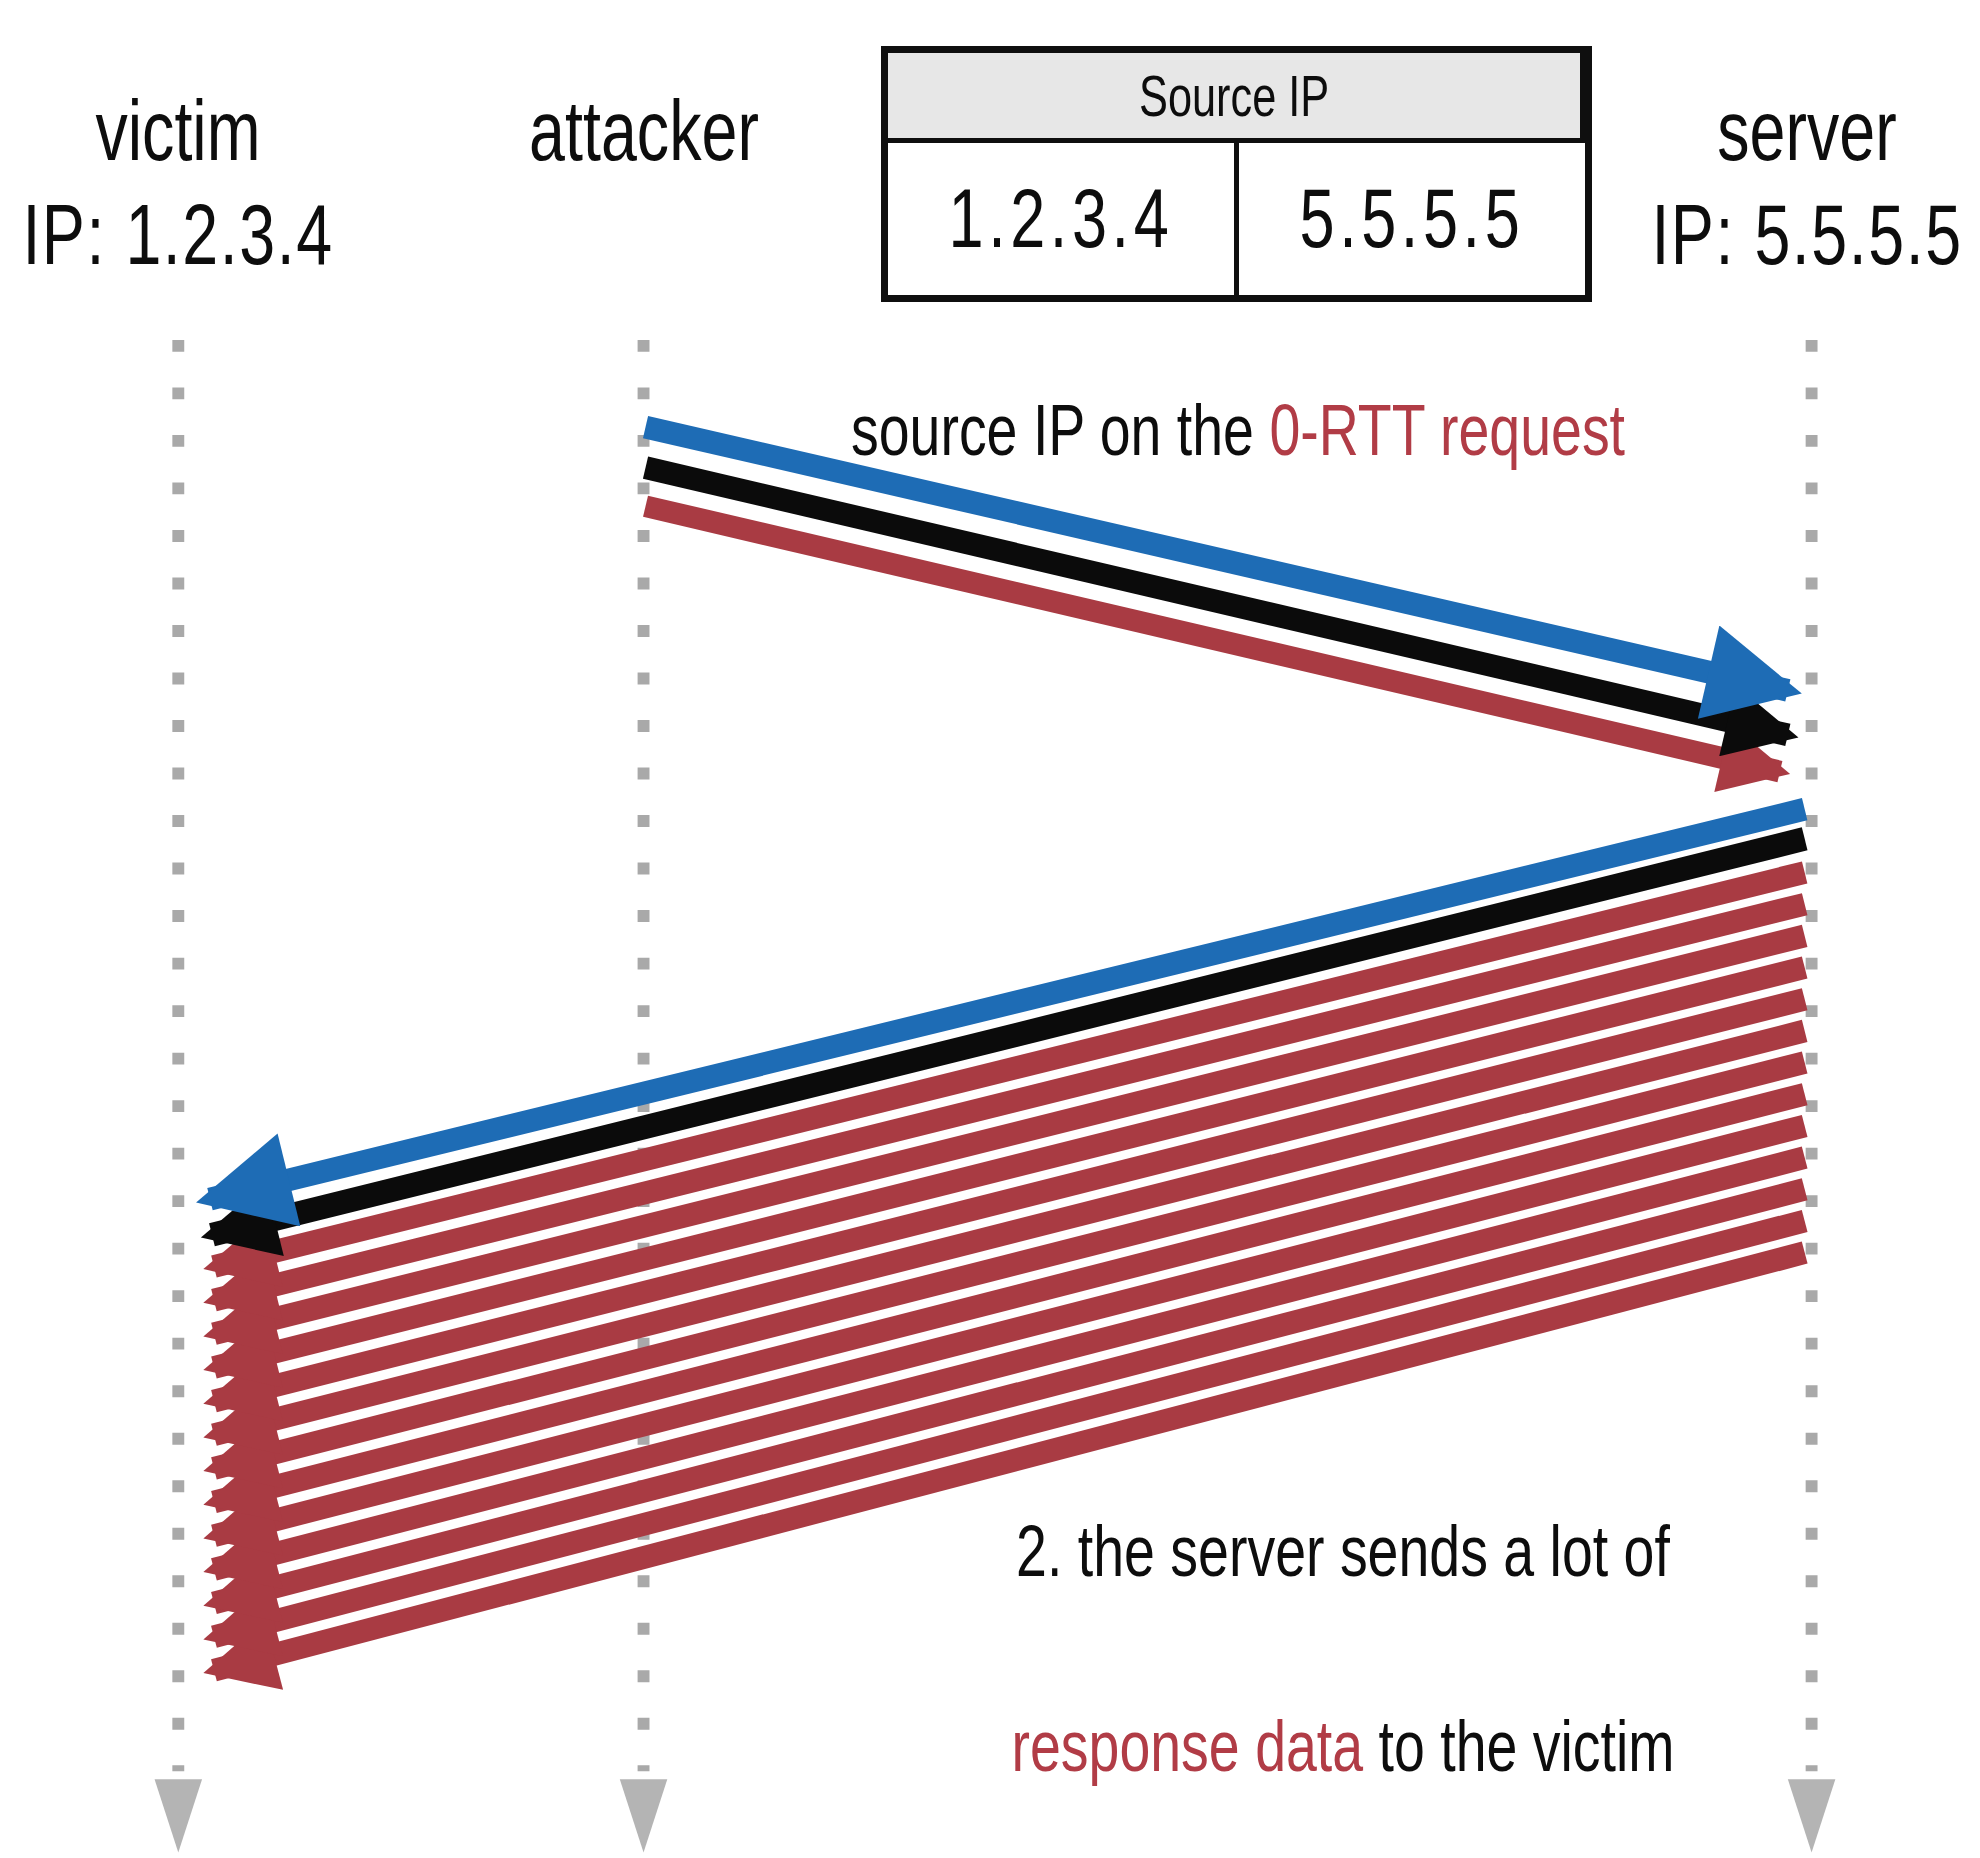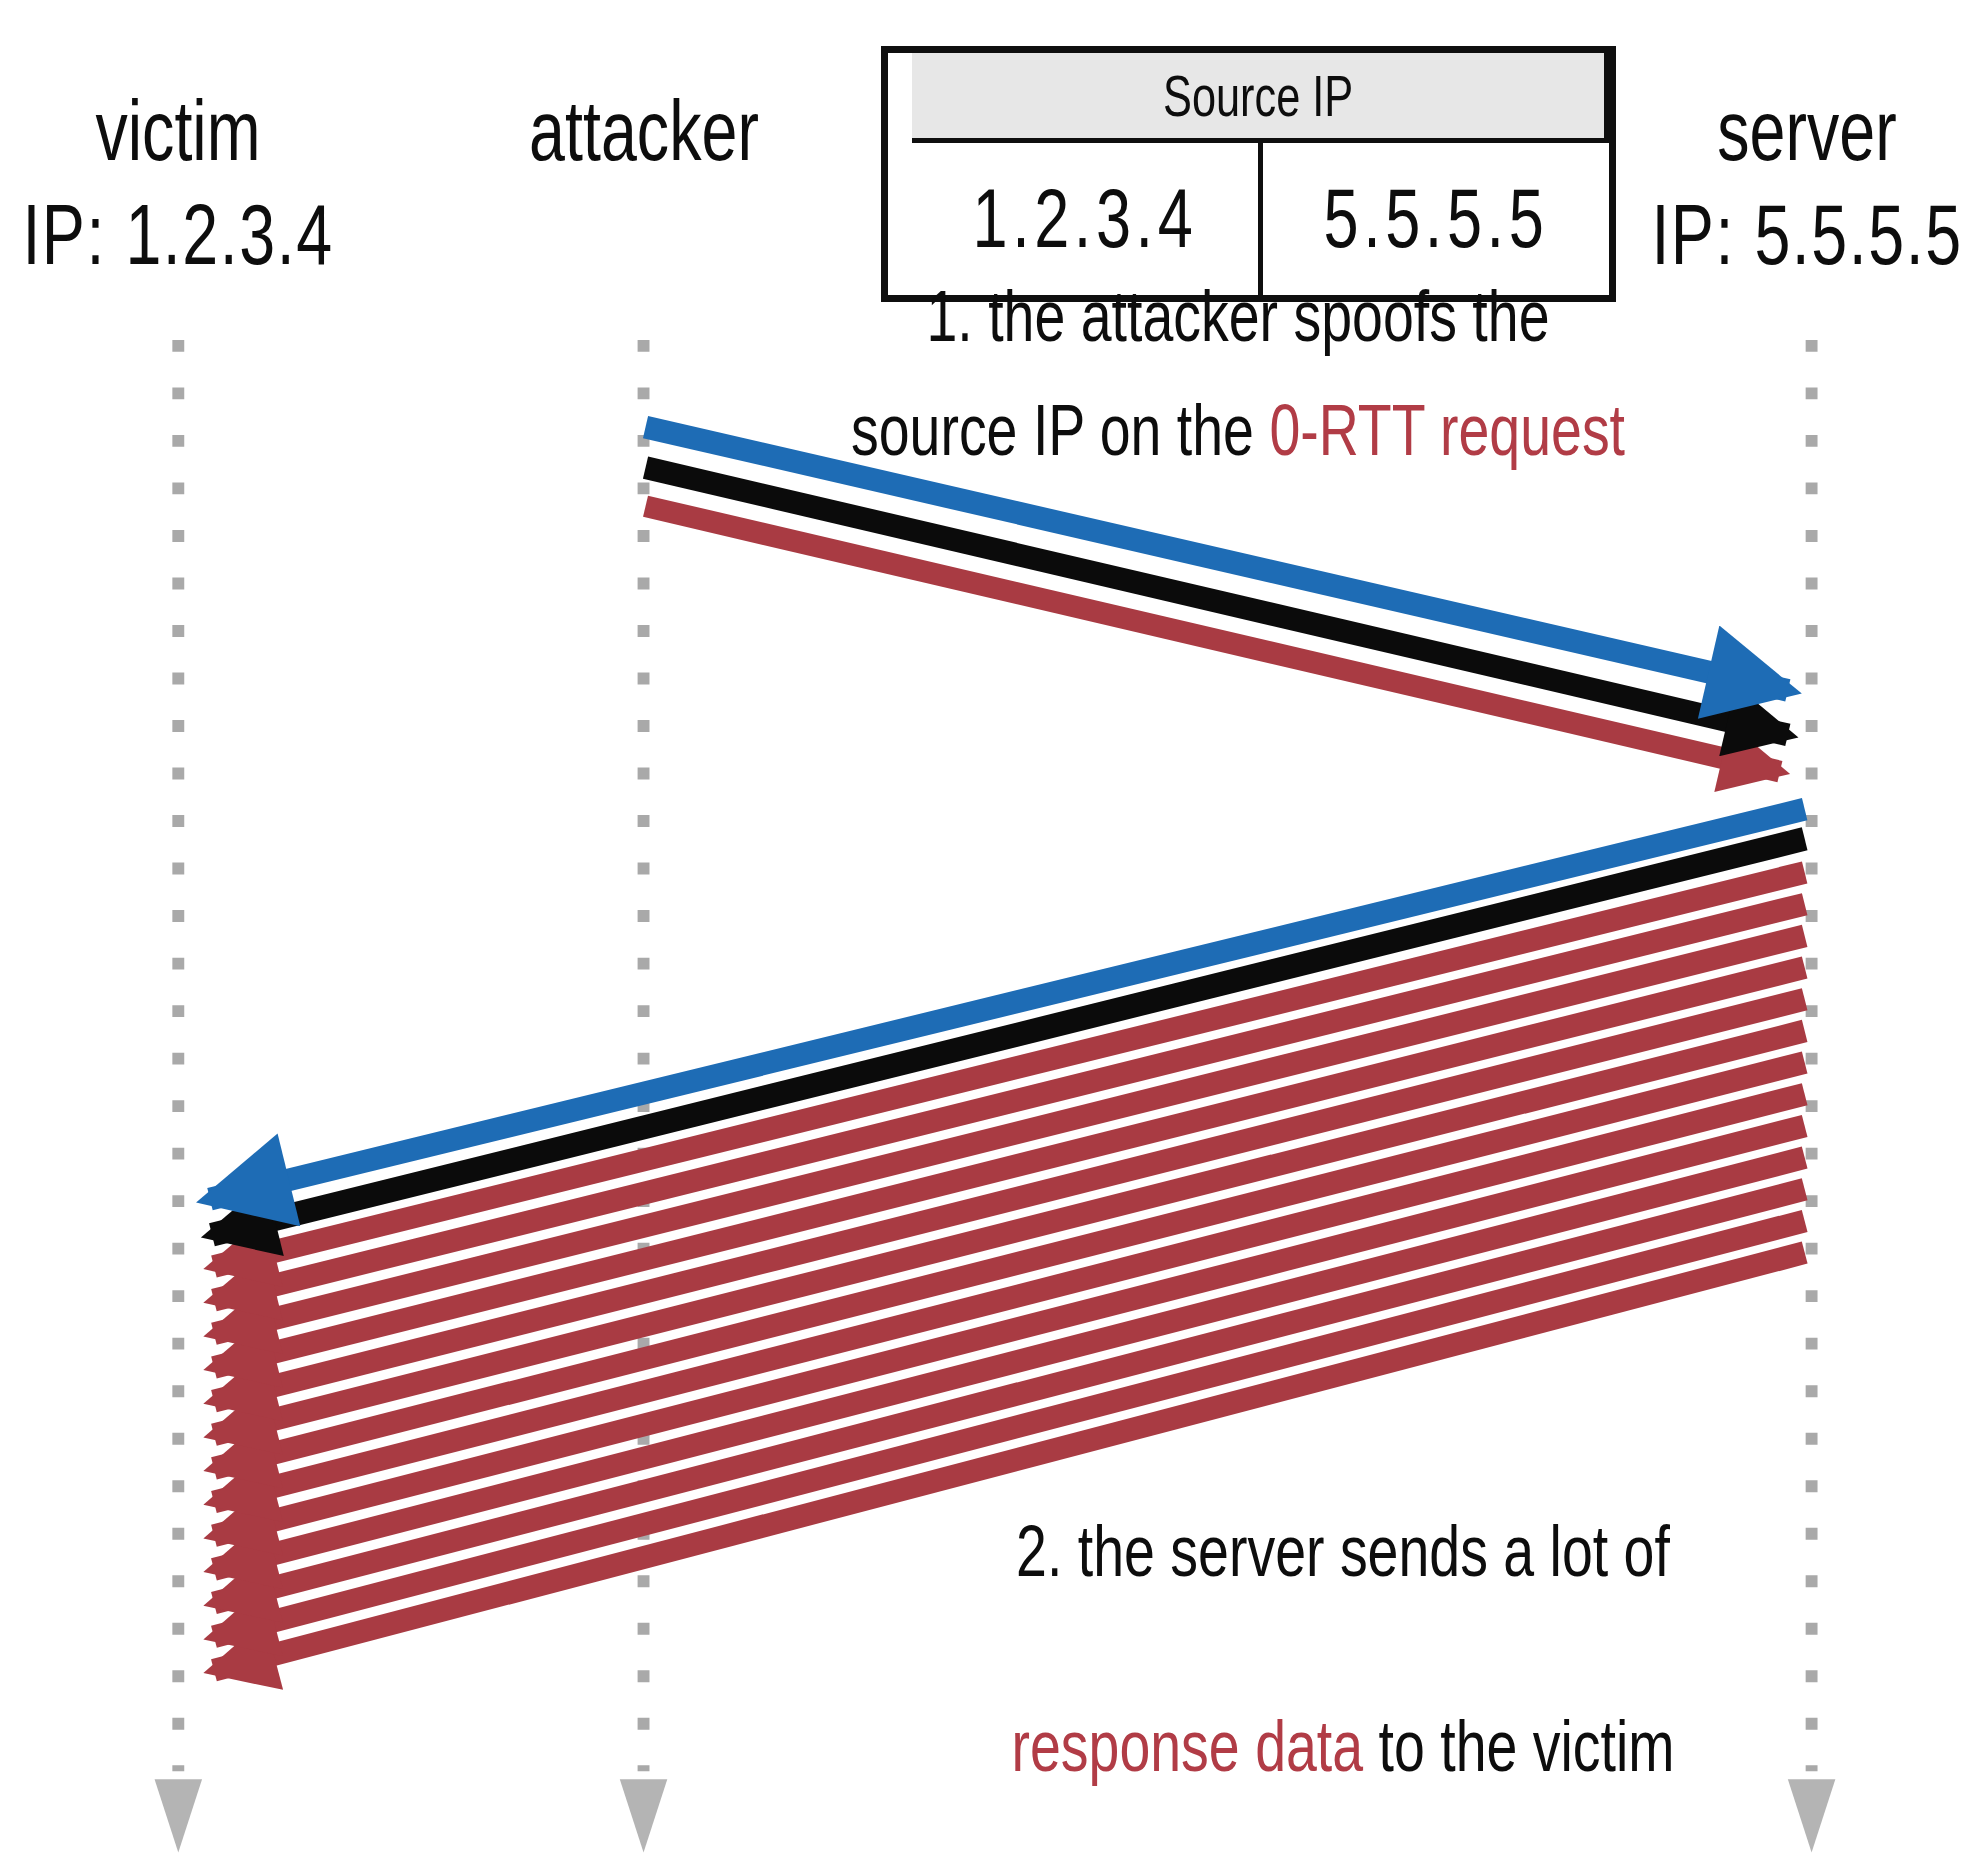--- a/index.html
+++ b/index.html
@@ -24,21 +24,20 @@
 
   .caption { font-size: 73px; line-height: 1.0; }
   .caption .hl { }
 
   
   .ptable {
     position: absolute;
     left: 881px; top: 5px;
     width: 697px;
     border: 7px solid #0f0f0f;
-    padding-left: 24px;
   }
   .prow { display: flex; }
   .prow .cell {
     flex: 1 1 0;
     display: flex; align-items: center; justify-content: center;
     overflow: hidden;
   }
   .prow .cell:first-child { border-right: 5px solid #0f0f0f; }
   .prow.hdr { height: 85px; border-bottom: 5px solid #0f0f0f; }
   .prow.val { height: 152px; background: #ffffff; }
@@ -126,23 +125,20 @@
     <div class="prow val">
       <div class="cell">
         <span class="cond val-text">1.2.3.4</span>
       </div>
       <div class="cell">
         <span class="cond val-text">5.5.5.5</span>
       </div>
     </div>
   </div>
 
-  <div class="cpos" style="left:1238px; top:238px">
-    <span class="cond caption">1. the attacker spoofs the</span>
-  </div>
   <div class="cpos" style="left:1238px; top:352px">
     <span class="cond caption">
       <span>source IP on the </span><span class="hl" style="color:#b13c46">0-RTT request</span>
     </span>
   </div>
 
   <div class="cpos" style="left:1343px; top:1473px">
     <span class="cond caption">2. the server sends a lot of</span>
   </div>
   <div class="cpos" style="left:1343px; top:1668px">

